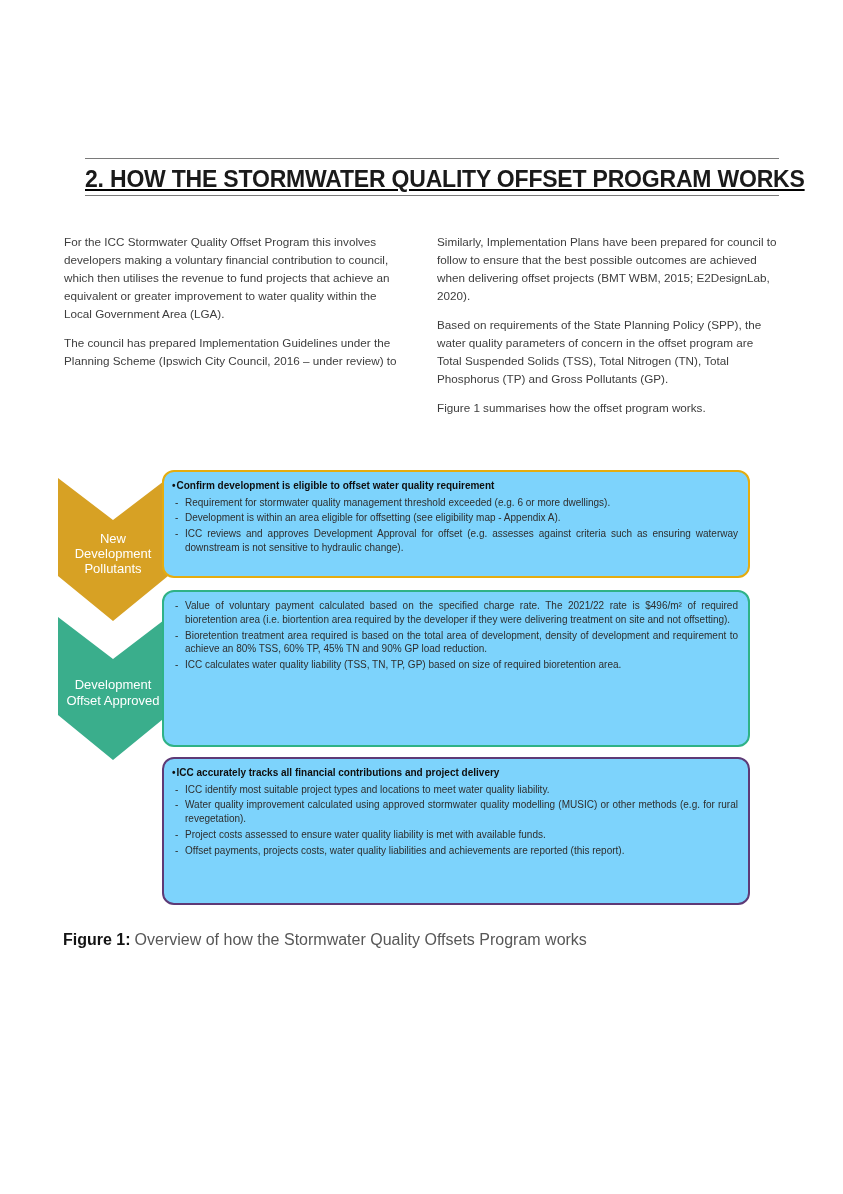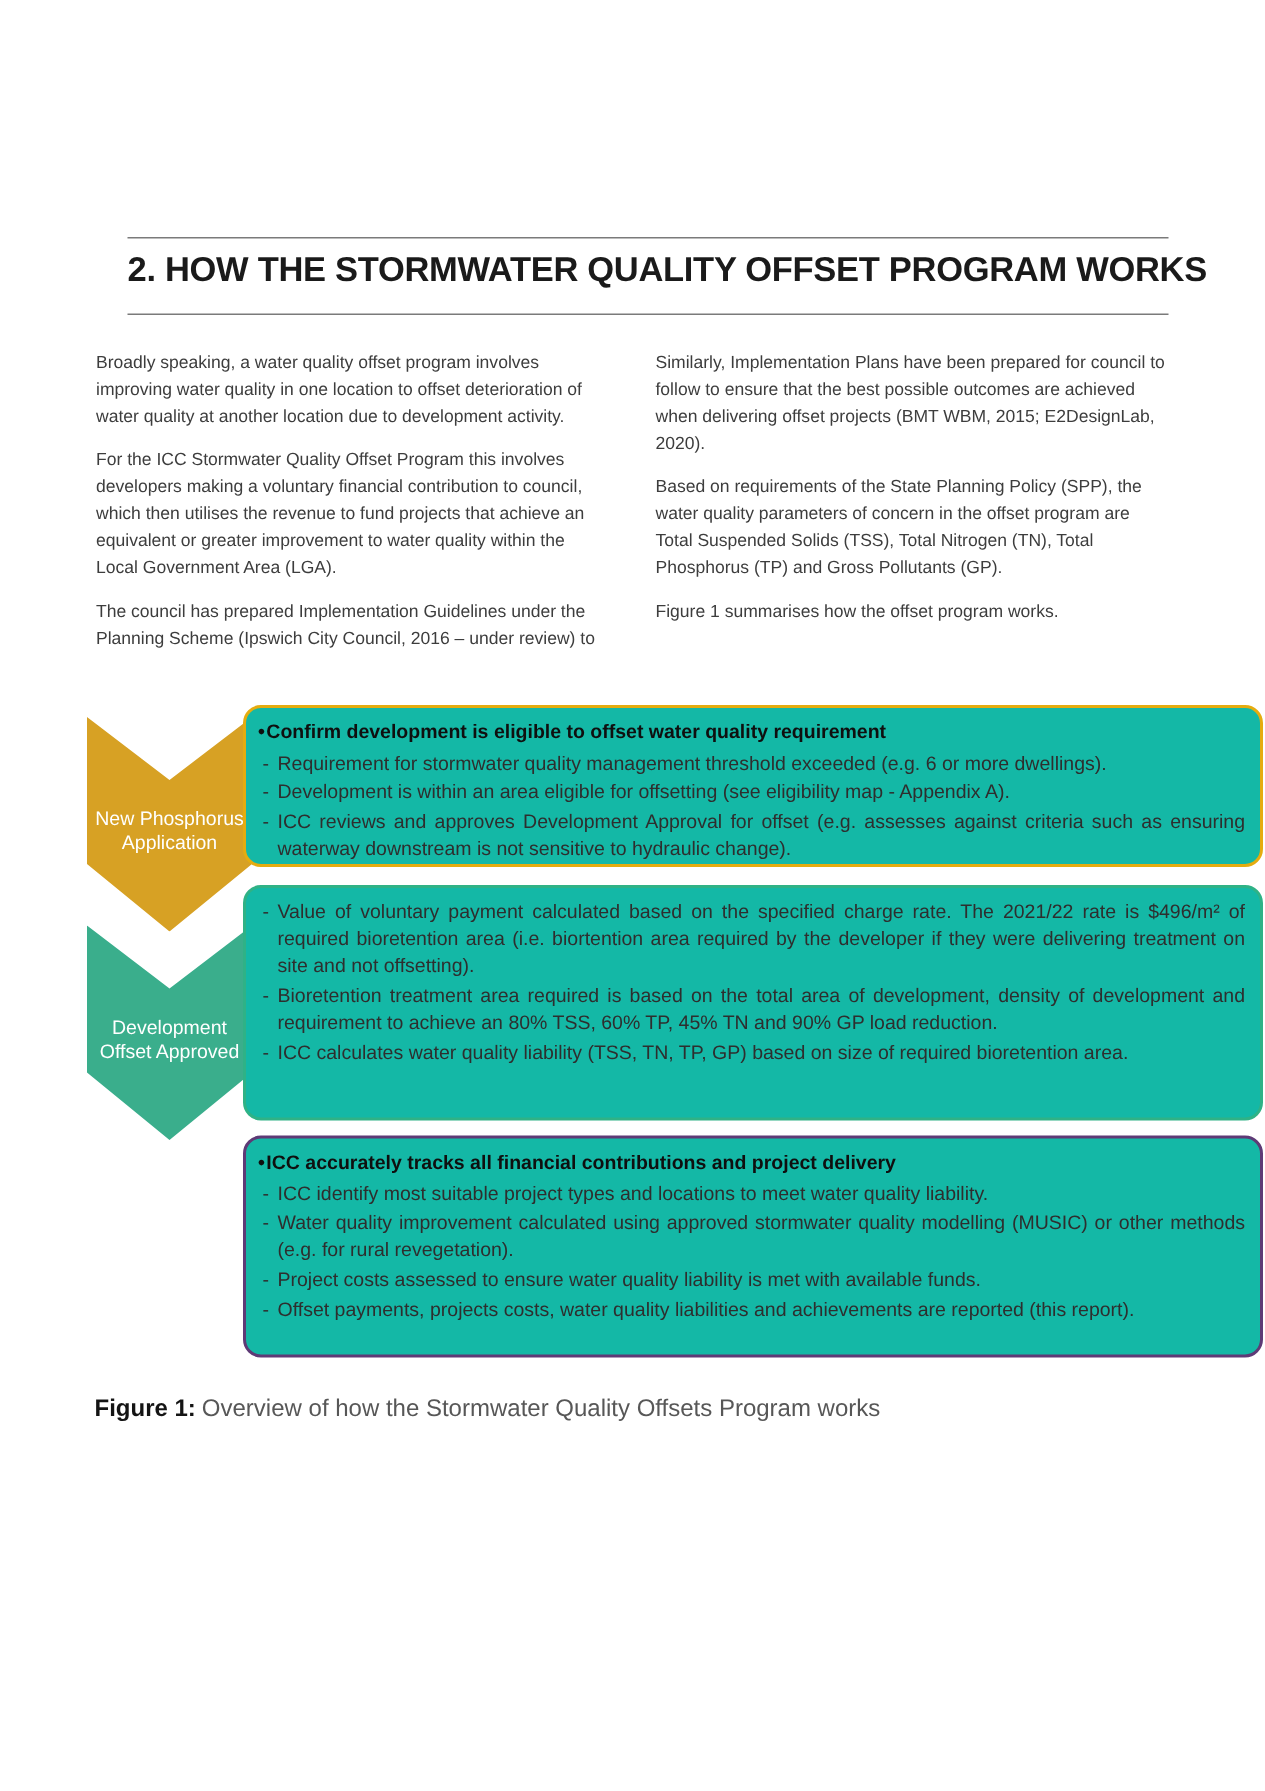--- a/index.html
+++ b/index.html
@@ -5,21 +5,22 @@
   html,body { margin:0; padding:0; background:#ffffff; }
   .page {
     position:relative; width:843px; height:1194px; background:#ffffff;
     font-family:"Liberation Sans", sans-serif; overflow:hidden;
   }
 
   
   .title-block {
     position:absolute; left:85px; top:158px; width:694px;
     border-top:1.5px solid #7a7a7a; border-bottom:1.5px solid #7a7a7a;
-    padding:7px 0 16px 0;
+    padding:7px 0 2px 0;
+    text-decoration:underline;
   }
   .title-block h1 {
     margin:0; font-size:23px; font-weight:700; color:#1a1a1a;
     letter-spacing:-0.2px; white-space:nowrap;
   }
 
   
   .intro {
     position:absolute; left:64px; top:233px; width:716px;
     display:flex; gap:30px;
@@ -37,23 +38,23 @@
   .chev-2 { top:288px; }
   .chevron svg { position:absolute; left:0; top:0; width:100%; height:100%; }
   .chev-label {
     position:absolute; left:0; top:0; right:0; bottom:0;
     display:flex; align-items:center; justify-content:center;
     text-align:center; color:#ffffff; font-size:13px; line-height:1.18;
     padding:12px 5px 4px 5px; box-sizing:border-box;
   }
 
   .step-box {
-    position:absolute; left:104px; width:680px; box-sizing:border-box;
-    background:#14b8a6; border:2.5px solid #999; border-radius:12px;
-    padding:7px 10px 5px 8px; font-size:13px; color:#2e2e2e;
+    position:absolute; left:104px; width:588px; box-sizing:border-box;
+    background:#7dd3fc; border:2.5px solid #999; border-radius:12px;
+    padding:7px 10px 5px 8px; font-size:10px; color:#2e2e2e;
   }
   .box-0 { top:0;     height:108px; }
   .box-1 { top:120px; height:157px; }
   .box-2 { top:287px; height:148px; }
 
   .step-title { font-weight:700; color:#0f0f0f; margin-bottom:3px; line-height:1.35; }
   .step-title::before { content:"\2022"; margin-right:1px; }
 
   .dash-item { display:flex; margin-bottom:2px; }
   .dash-marker { flex:none; width:10px; padding-left:3px; line-height:1.38; }
@@ -71,38 +72,37 @@
 <body>
 
 <div class="page">
 
   <header class="title-block">
     <h1>2. HOW THE STORMWATER QUALITY OFFSET PROGRAM WORKS</h1>
   </header>
 
   <section class="intro">
     <div class="col">
-      <p>Broadly speaking, a water quality offset program involves improving water quality in one location to offset deterioration of water quality at another location due to development activity.</p>
       <p>For the ICC Stormwater Quality Offset Program this involves developers making a voluntary financial contribution to council, which then utilises the revenue to fund projects that achieve an equivalent or greater improvement to water quality within the Local Government Area (LGA).</p>
       <p>The council has prepared Implementation Guidelines under the Planning Scheme (Ipswich City Council, 2016 – under review) to</p>
     </div>
     <div class="col">
       <p>Similarly, Implementation Plans have been prepared for council to follow to ensure that the best possible outcomes are achieved when delivering offset projects (BMT WBM, 2015; E2DesignLab, 2020).</p>
       <p>Based on requirements of the State Planning Policy (SPP), the water quality parameters of concern in the offset program are Total Suspended Solids (TSS), Total Nitrogen (TN), Total Phosphorus (TP) and Gross Pollutants (GP).</p>
       <p>Figure 1 summarises how the offset program works.</p>
     </div>
   </section>
 
   <section class="flowchart">
 
     <div class="chevron chev-0">
       <svg viewBox="0 0 110 143" preserveAspectRatio="none">
         <polygon points="0,0 55,42 110,0 110,98 55,143 0,98" fill="#D7A124"></polygon>
       </svg>
-      <div class="chev-label">New Phosphorus Application</div>
+      <div class="chev-label">New Development Pollutants</div>
     </div>
 
     <div class="step-box box-0" style="border-color: rgb(229, 172, 15);">
       <div class="step-title">Confirm development is eligible to offset water quality requirement</div>
       <div class="dash-item">
         <span class="dash-marker"></span>
         <span class="dash-text">Requirement for stormwater quality management threshold exceeded (e.g. 6 or more dwellings).</span>
       </div>
       <div class="dash-item">
         <span class="dash-marker"></span>

